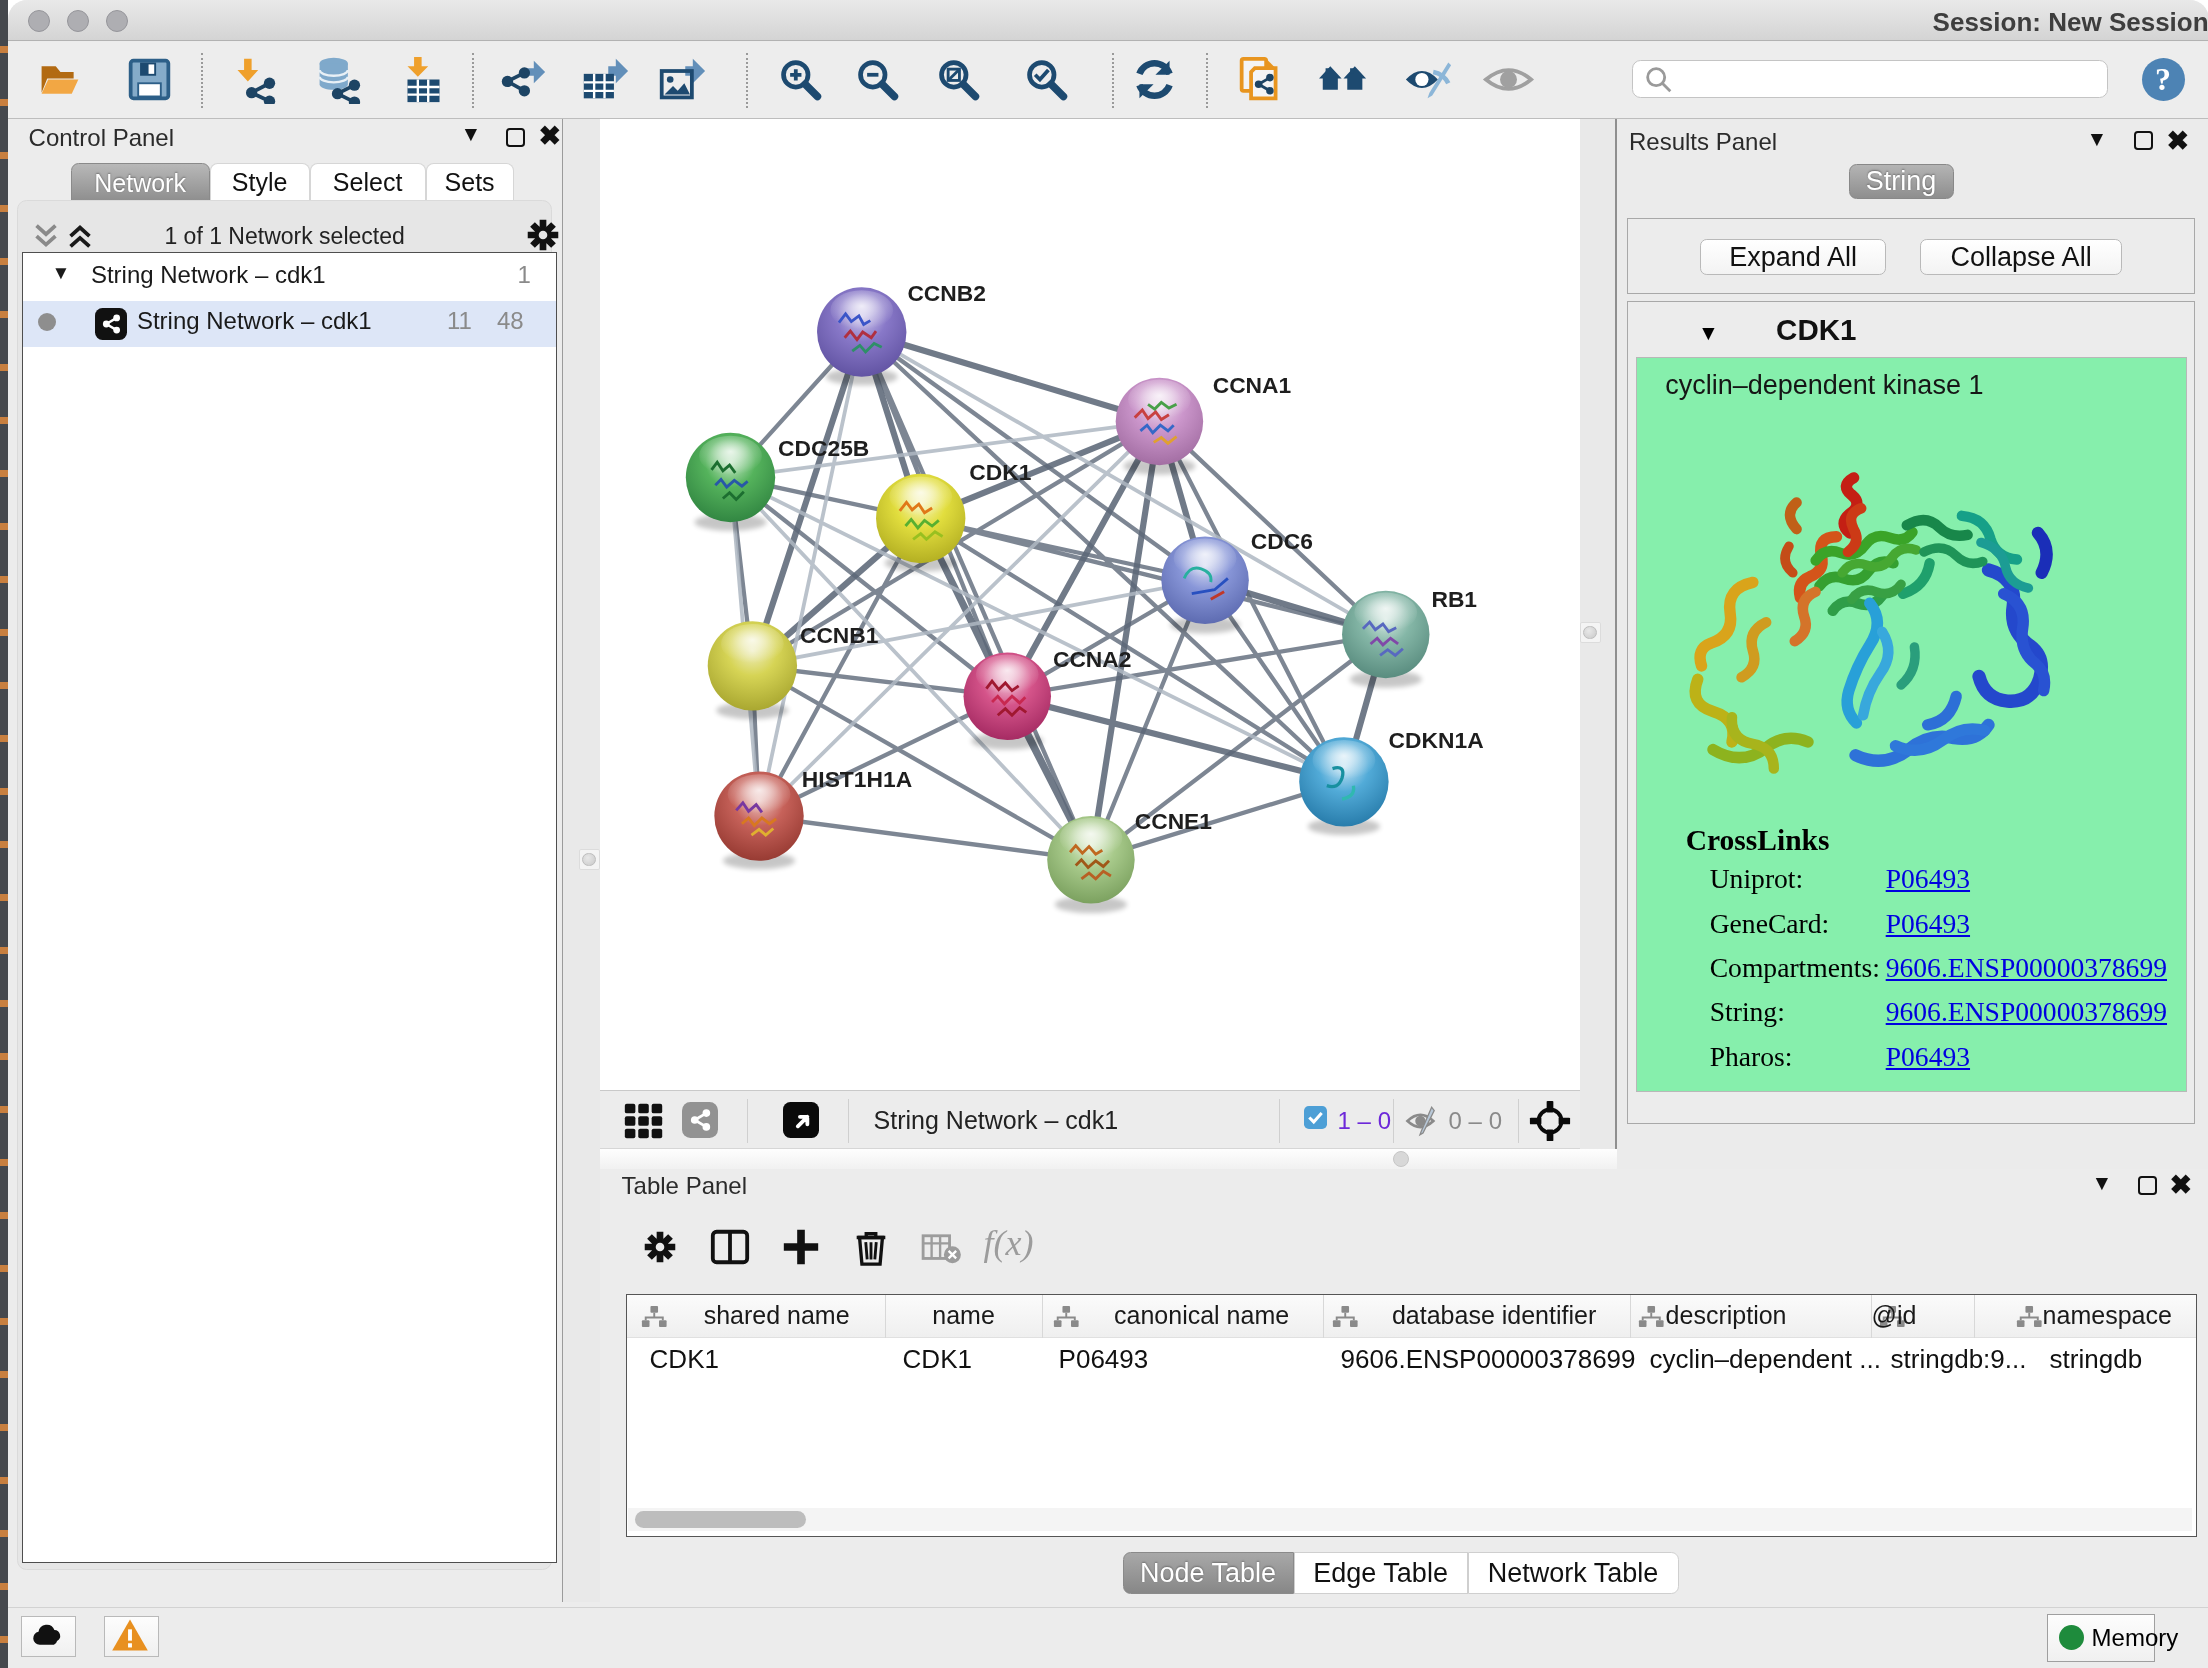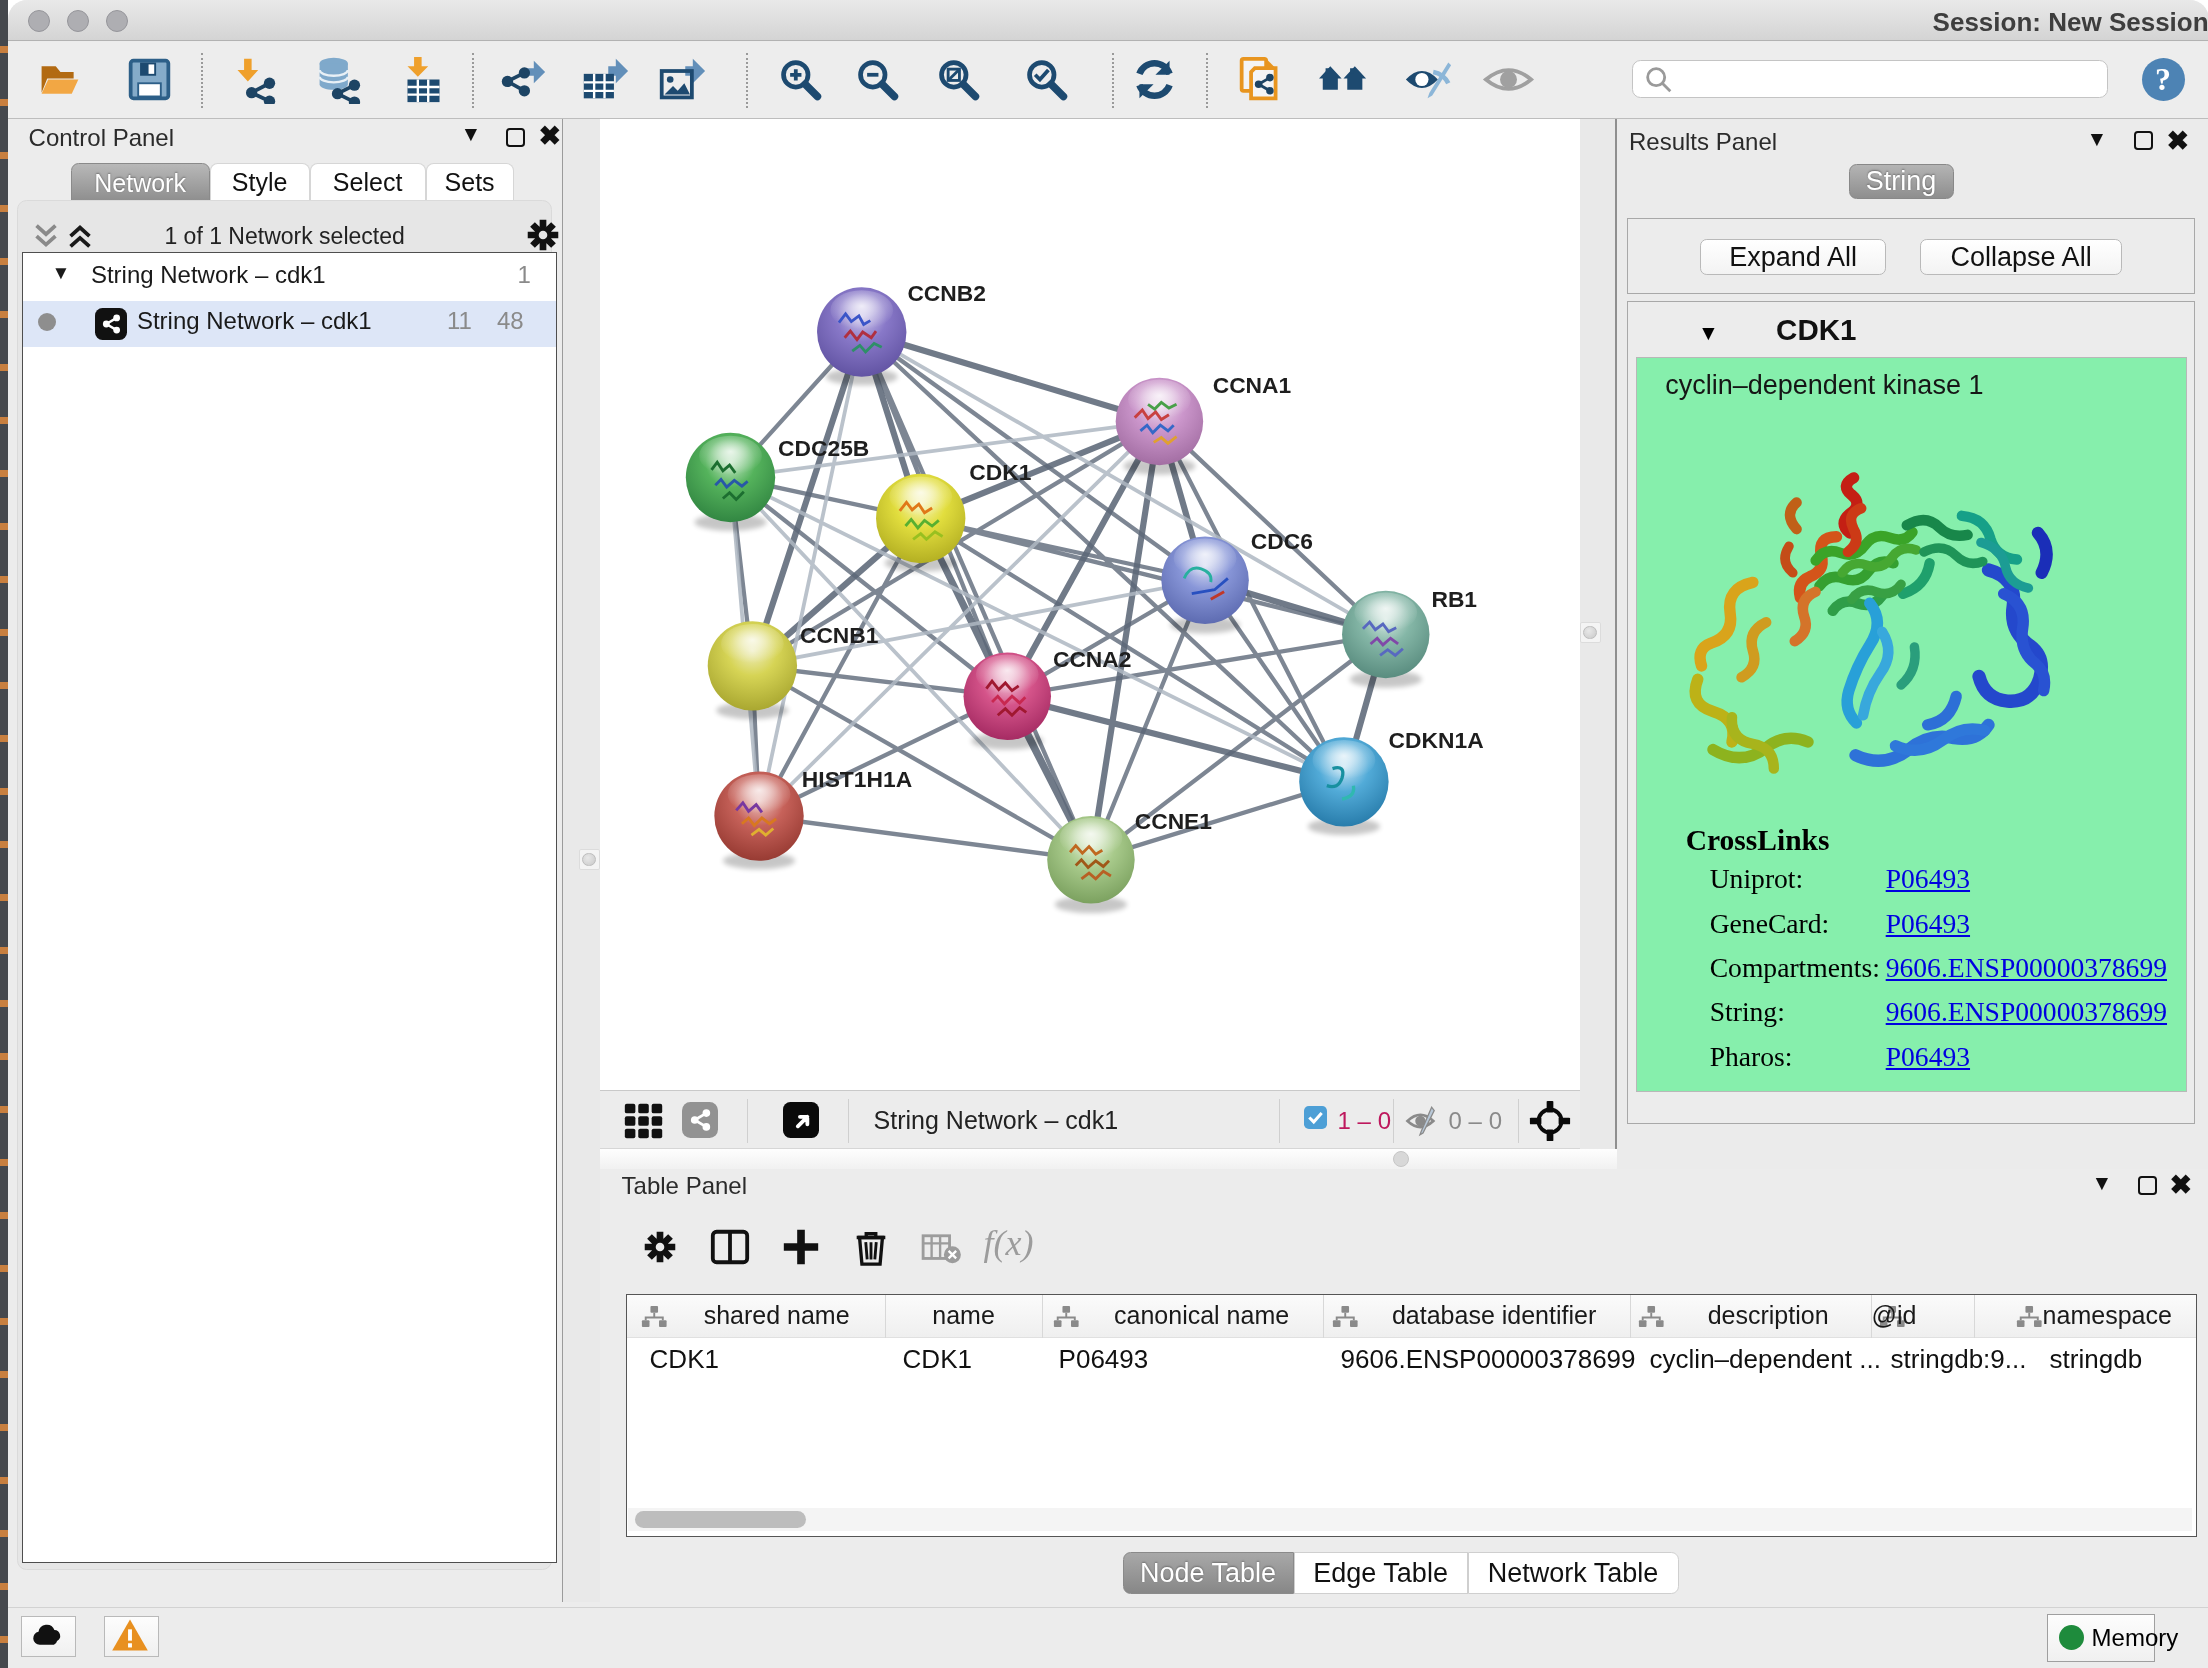--- a/index.html
+++ b/index.html
@@ -464,21 +464,21 @@
 <div class="nbsep" style="left:147px"></div>
 <svg style="position:absolute;left:183px;top:10.5px" width="36" height="36" viewBox="0 0 34 34">
         <rect width="34" height="34" rx="7" fill="#0a0a0a"></rect>
         <path d="M14 23 L23 14 M23 14 h-7 M23 14 v7" stroke="#fff" stroke-width="3.6" stroke-linecap="round"></path>
       </svg>
 <div class="nbsep" style="left:248px"></div>
 <div style="position:absolute;left:274px;top:15px;font-size:25px;color:#222">String Network – cdk1</div>
 <div style="position:absolute;left:704px;top:15px;width:23px;height:23px;background:#4d9fd6;border-radius:4.8px"><svg width="23" height="23" viewBox="0 0 26 26">
           <path d="M6 13 l5 5 9-10" stroke="#fff" stroke-width="3.5" fill="none"></path>
         </svg></div>
-<div style="position:absolute;left:738px;top:16px;font-size:24px;color:#be185d">1 – 0</div>
+<div style="position:absolute;left:738px;top:16px;font-size:24px;color:#6d28d9">1 – 0</div>
 <div class="nbsep" style="left:679px"></div>
       <div class="nbsep" style="left:793px"></div>
 <svg style="position:absolute;left:804px;top:13.3px" width="38" height="34" viewBox="0 0 44 36">
         <path d="M4 18 Q19 4 34 18 Q19 32 4 18z" fill="none" stroke="#8a8a8a" stroke-width="3"></path>
         <circle cx="19" cy="18" r="6" fill="#8a8a8a"></circle>
         <path d="M32 2 L20 30 l-1.5 4 3.5-2 13-26z" fill="#b8c8d8" stroke="#8a8a8a" stroke-width="1.5"></path>
       </svg>
 <div style="position:absolute;left:849px;top:16px;font-size:24px;color:#8a8a8a">0 – 0</div>
 <div class="nbsep" style="left:918px"></div>
 <svg style="position:absolute;left:928px;top:7.6px" width="44" height="44" viewBox="0 0 46 46">
@@ -618,21 +618,21 @@
         </svg>
     <div class="th" style="left:732px;width:272px;padding-top:5.7px;text-align:center">database identifier</div>
     <svg style="position:absolute;left:1010px;top:8.6px" width="28.5" height="27" viewBox="0 0 30 28">
           <g fill="#8a8a8a">
             <rect x="11" y="2" width="8" height="7" rx="1"></rect>
             <rect x="2" y="17" width="8" height="7" rx="1"></rect>
             <rect x="20" y="17" width="8" height="7" rx="1"></rect>
             <path d="M15 9 v5 M6 17 v-3 h18 v3" stroke="#8a8a8a" stroke-width="2" fill="none"></path>
           </g>
         </svg>
-    <div class="th" style="left:1039px;width:206px;padding-top:5.7px;text-align:center">description</div>
+    <div class="th" style="left:1039px;width:206px;padding-top:5.7px;text-align:left">description</div>
     <svg style="position:absolute;left:1251px;top:8.6px" width="28.5" height="27" viewBox="0 0 30 28">
           <g fill="#8a8a8a">
             <rect x="11" y="2" width="8" height="7" rx="1"></rect>
             <rect x="2" y="17" width="8" height="7" rx="1"></rect>
             <rect x="20" y="17" width="8" height="7" rx="1"></rect>
             <path d="M15 9 v5 M6 17 v-3 h18 v3" stroke="#8a8a8a" stroke-width="2" fill="none"></path>
           </g>
         </svg>
     <div class="th" style="left:1245px;width:103px;padding-top:5.7px;text-align:left">@id</div>
     <svg style="position:absolute;left:1388px;top:8.6px" width="28.5" height="27" viewBox="0 0 30 28">

